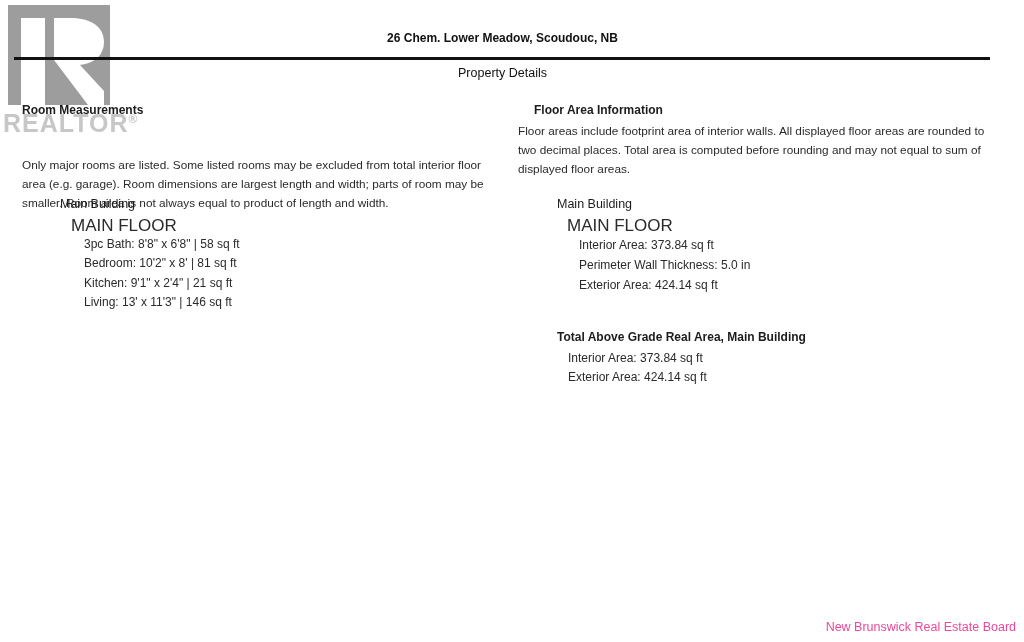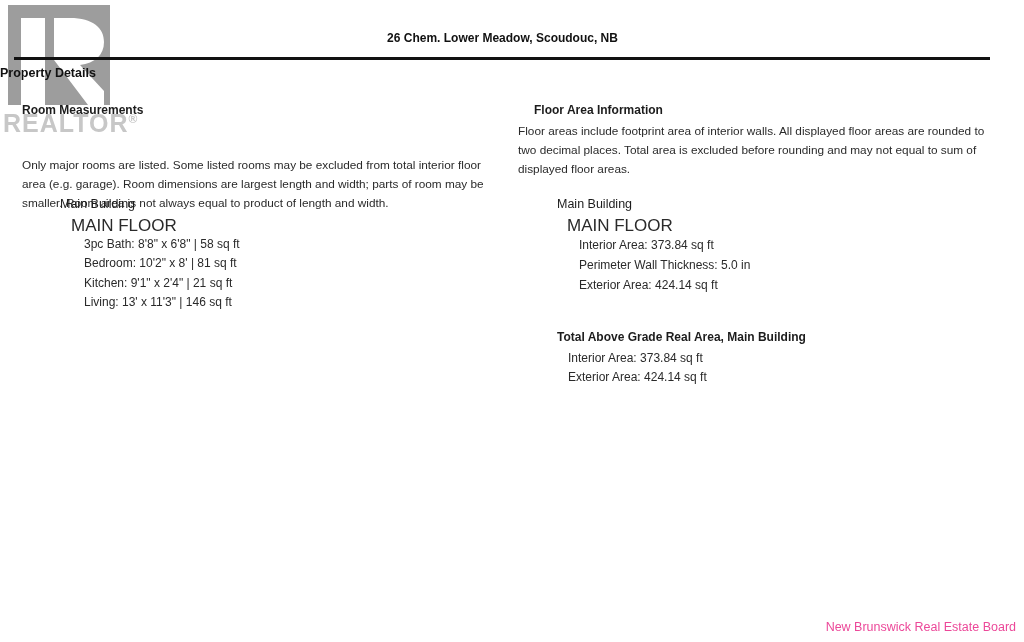--- a/index.html
+++ b/index.html
@@ -49,22 +49,23 @@
     position: absolute;
     left: 14px; top: 57px;
     width: 976px; height: 3px;
     background: #111111;
     z-index: 2;
   }
   .subtitle {
     position: absolute;
     left: 0; top: 66px;
     width: 1005px;
+    text-align: center;
     font-size: 12.5px;
-    font-weight: bold;
+    font-weight: normal;
     color: #111111;
     z-index: 3;
   }
 
   
   .section-heading {
     position: absolute;
     font-size: 12px;
     font-weight: bold;
     color: #1c1c1c;
@@ -150,21 +151,21 @@
   <div id="rm-building" class="building-name">Main Building</div>
   <div id="rm-floor" class="floor-name">MAIN FLOOR</div>
   <div id="rm-rooms" class="line-list">
     <div>3pc Bath: 8'8" x 6'8" | 58 sq ft</div>
     <div>Bedroom: 10'2" x 8' | 81 sq ft</div>
     <div>Kitchen: 9'1" x 2'4" | 21 sq ft</div>
     <div>Living: 13' x 11'3" | 146 sq ft</div>
   </div>
 
   <div id="fa-heading" class="section-heading">Floor Area Information</div>
-  <div id="fa-desc" class="section-desc">Floor areas include footprint area of interior walls. All displayed floor areas are rounded to two decimal places. Total area is excluded before rounding and may not equal to sum of displayed floor areas.</div>
+  <div id="fa-desc" class="section-desc">Floor areas include footprint area of interior walls. All displayed floor areas are rounded to two decimal places. Total area is computed before rounding and may not equal to sum of displayed floor areas.</div>
   <div id="fa-building" class="building-name">Main Building</div>
   <div id="fa-floor" class="floor-name">MAIN FLOOR</div>
   <div id="fa-items" class="line-list wide">
     <div>Interior Area: 373.84 sq ft</div>
     <div>Perimeter Wall Thickness: 5.0 in</div>
     <div>Exterior Area: 424.14 sq ft</div>
   </div>
 
   <div id="total-heading" class="section-heading">Total Above Grade Real Area, Main Building</div>
   <div id="total-items" class="line-list tight">

